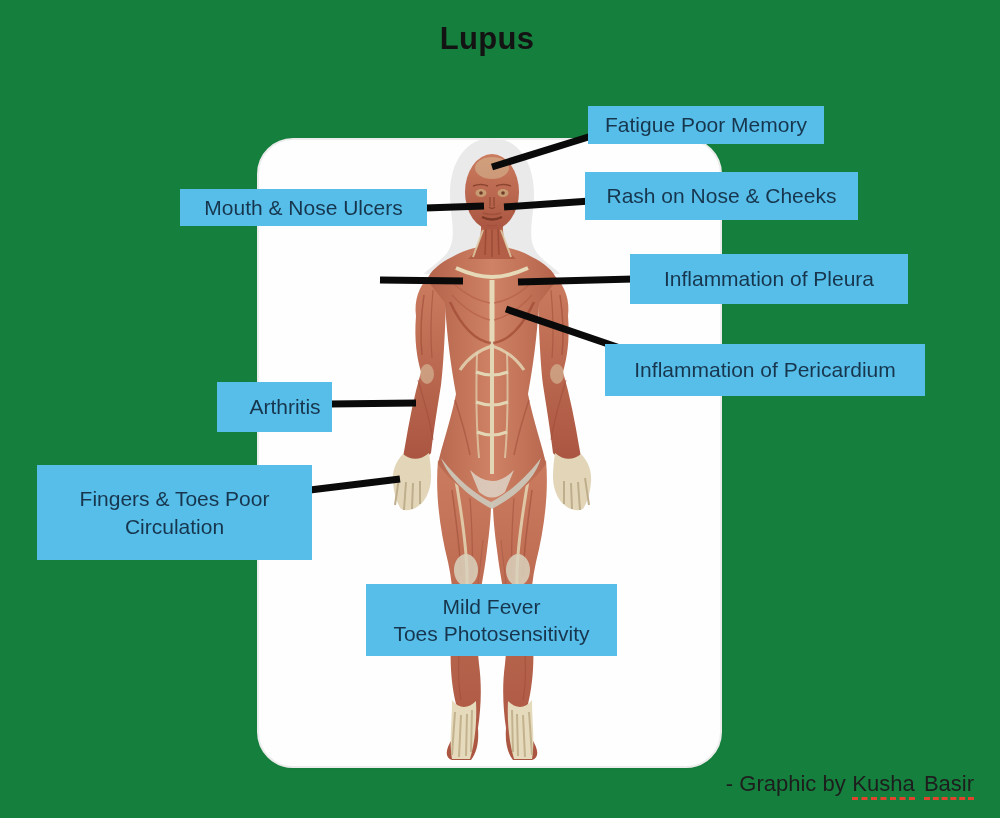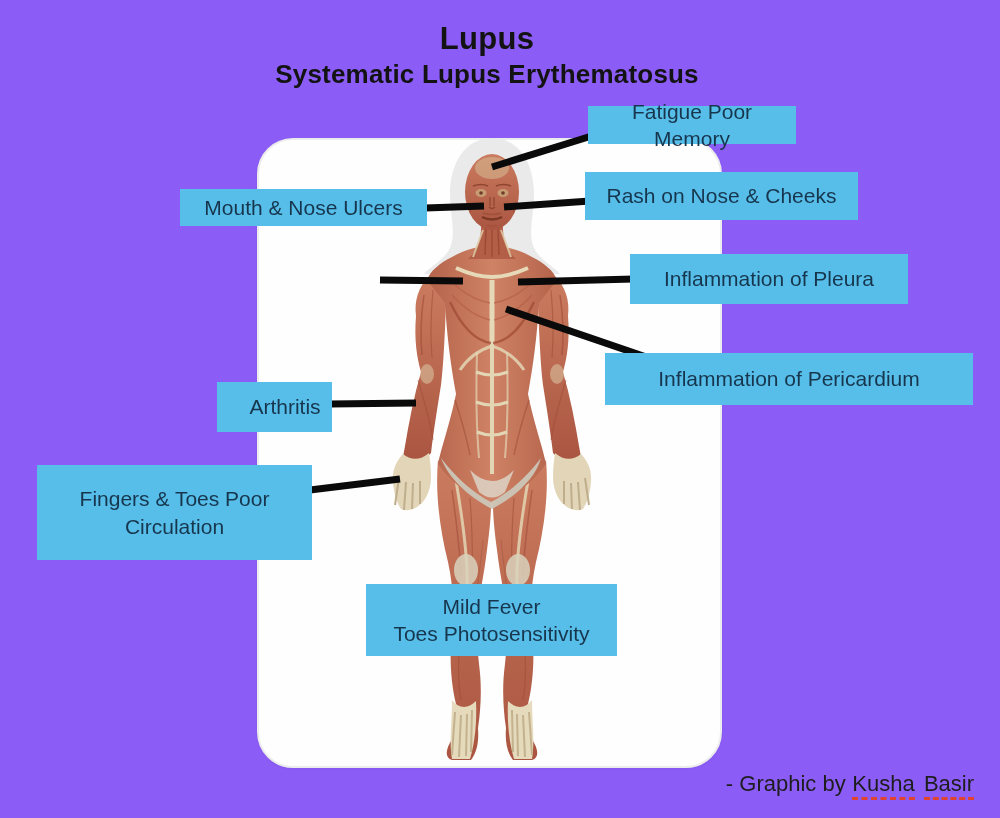--- a/index.html
+++ b/index.html
@@ -1,18 +1,18 @@
 <!DOCTYPE html>
 <html style="--label-bg: #56bee9; --label-text: #17364e; --connector: #0a0a0a; --misspell-underline: #e0442e;"><head>
 <meta charset="utf-8">
 <style>
   html,body { margin:0; padding:0; background:#ffffff; }
   .stage {
     position:relative; width:1000px; height:818px; overflow:hidden;
-    background:#8b5cf6; font-family:"Liberation Sans", sans-serif;
+    background:#15803d; font-family:"Liberation Sans", sans-serif;
   }
   .title {
     position:absolute; top:21px; left:0; width:974px; text-align:center;
     font-size:31px; font-weight:700; color:#131313; letter-spacing:.3px;
   }
   .subtitle {
     position:absolute; top:59px; left:0; width:974px; text-align:center;
     font-size:26px; font-weight:700; color:#131313; letter-spacing:.2px;
   }
   .card {
@@ -21,46 +21,45 @@
     box-shadow:0 1px 3px rgba(0,0,0,0.04); box-sizing:border-box;
   }
   .figure-layer { position:absolute; left:0; top:0; width:1000px; height:818px; }
   .connector { stroke:var(--connector,#0a0a0a); stroke-width:7; fill:none; }
   .label {
     position:absolute; display:flex; align-items:center; justify-content:center;
     text-align:center; white-space:pre-line;
     background:var(--label-bg,#56bee9); color:var(--label-text,#17364e);
     font-size:21px; line-height:1.3; box-sizing:border-box; padding:2px 6px;
   }
-  .lb-fatigue     { left:588px; top:106px; width:208px; height:38px; }
+  .lb-fatigue     { left:588px; top:106px; width:236px; height:38px; }
   .lb-rash        { left:585px; top:172px; width:273px; height:48px; }
   .lb-mouth       { left:180px; top:189px; width:247px; height:37px; }
   .lb-muscle      { left:200px; top:257px; width:183px; height:44px; }
   .lb-pleura      { left:630px; top:254px; width:278px; height:50px; }
-  .lb-pericardium { left:605px; top:353px; width:368px; height:52px; }
+  .lb-pericardium { left:605px; top:344px; width:320px; height:52px; }
   .lb-arthritis   { left:217px; top:382px; width:115px; height:50px;padding-left:27px; }
   .lb-fingers     { left:37px;  top:465px; width:275px; height:95px; }
   .lb-fever       { left:366px; top:584px; width:251px; height:72px; }
   .attribution {
     position:absolute; top:771px; right:26px; font-size:22px; color:#1d1d1d;margin-left:10px;
   }
   .attribution .prefix { margin-right:.30em; }
   .misspelled {
     border-bottom:3px dashed var(--misspell-underline,#e0442e);
     padding-bottom:1px;
   }
   .misspelled + .misspelled { margin-left:.42em; }
 </style>
 </head>
 <body>
 
 <div class="stage">
 
   <div class="title">Lupus</div>
-  <div class="subtitle">Systematic Lupus Erythematosus</div>
 
   <div class="card"></div>
 
   <svg class="figure-layer" viewBox="0 0 1000 818" width="1000" height="818" aria-hidden="true">
     <defs>
       <linearGradient id="mg" x1="0" y1="0" x2="0" y2="1">
         <stop offset="0" stop-color="#cb7c5f"></stop>
         <stop offset="1" stop-color="#aa5541"></stop>
       </linearGradient>
       <linearGradient id="mgh" x1="0" y1="0" x2="1" y2="0">

